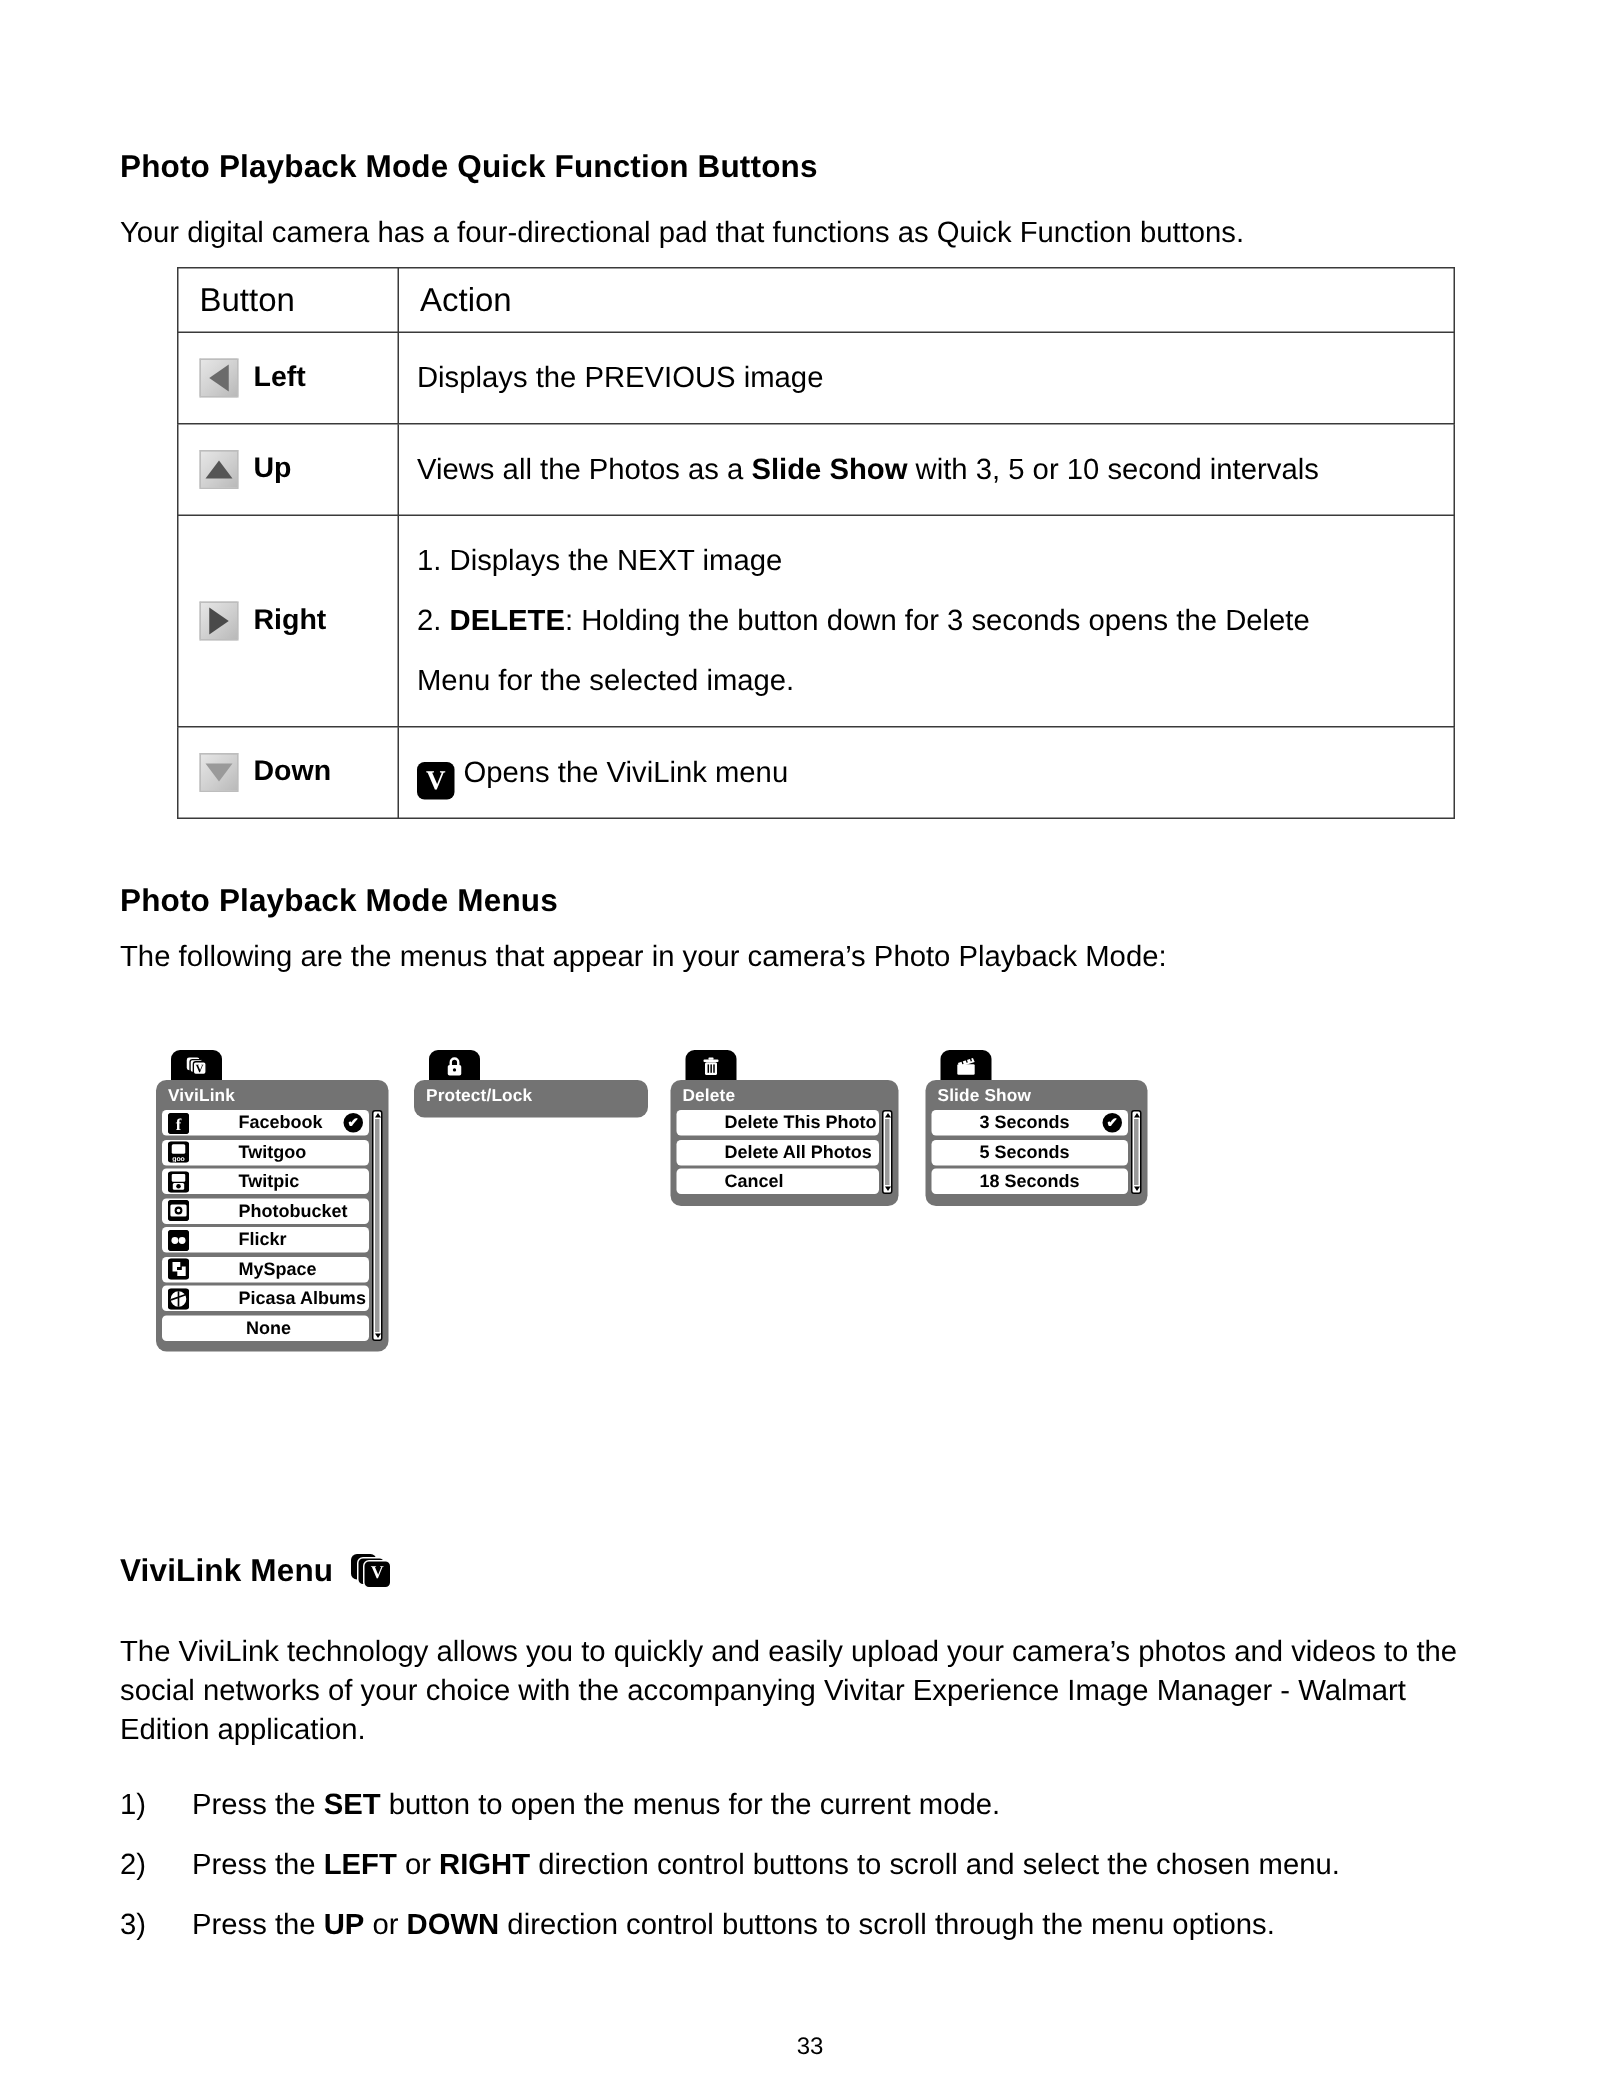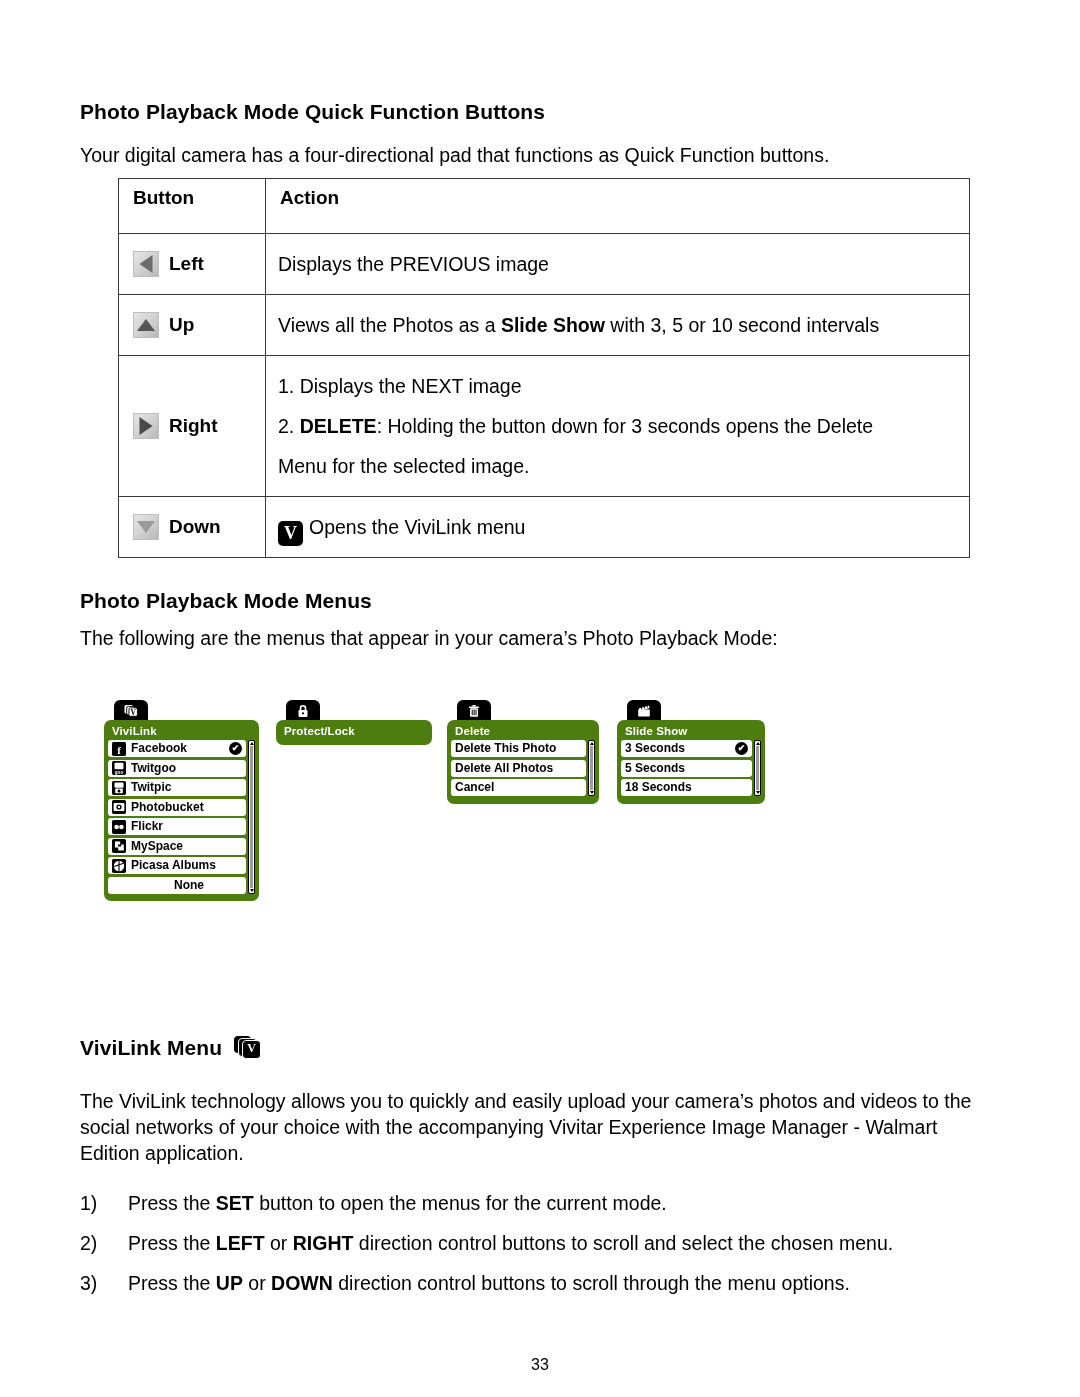--- a/index.html
+++ b/index.html
@@ -56,23 +56,23 @@
     table-layout: fixed;
   }
   .btn-table td, .btn-table th {
     border: 1.3px solid #3a3a3a;
     padding: 0;
     vertical-align: middle;
     text-align: left;
   }
   .btn-table .col-btn { width: 147px; }
   .btn-table th {
-    font-size: 19px;
-    font-weight: bold;
-    padding: 8px 0 24px 14px;
+    font-size: 22px;
+    font-weight: normal;
+    padding: 8px 0 8px 14px;
     height: 22px;
   }
   .btn-table td.cell-btn {
     padding: 10px 0 10px 14px;
   }
   .btn-table td.cell-action {
     padding: 10px 14px 10px 12px;
     font-size: 19.5px;
     line-height: 40px;
   }
@@ -173,21 +173,21 @@
     width: 34px;
     height: 26px;
     background: #000000;
     border-radius: 6px 6px 0 0;
     display: flex;
     align-items: center;
     justify-content: center;
   }
   .lcd-body {
     position: relative;
-    background: #4d7c0f;
+    background: #737373;
     border-radius: 7px;
     padding: 4px 4px 5px 4px;
   }
   .lcd-title {
     color: #ffffff;
     font-size: 11.5px;
     font-weight: bold;
     padding: 1px 0 3px 4px;
     letter-spacing: 0.1px;
   }
@@ -205,22 +205,22 @@
     line-height: 17px;
     margin-bottom: 2.5px;
     padding: 0 4px;
     display: flex;
     align-items: center;
     gap: 5px;
     box-sizing: border-box;
     white-space: nowrap;
   }
   .lcd-item:last-child { margin-bottom: 0; }
-  .lcd-item.centered { justify-content: center; padding-left: 28px; }
-  .lcd-item .txt { flex: 1 1 auto; }
+  .lcd-item.centered { justify-content: flex-start; padding-left: 28px; }
+  .lcd-item .txt { flex: 1 1 auto; margin-left: 28px; }
   .lcd-item.centered .txt { flex: 0 0 auto; }
 
   
   .lcd-scroll {
     position: absolute;
     right: 0;
     top: 0;
     bottom: 0;
     width: 7px;
     background: #ffffff;

